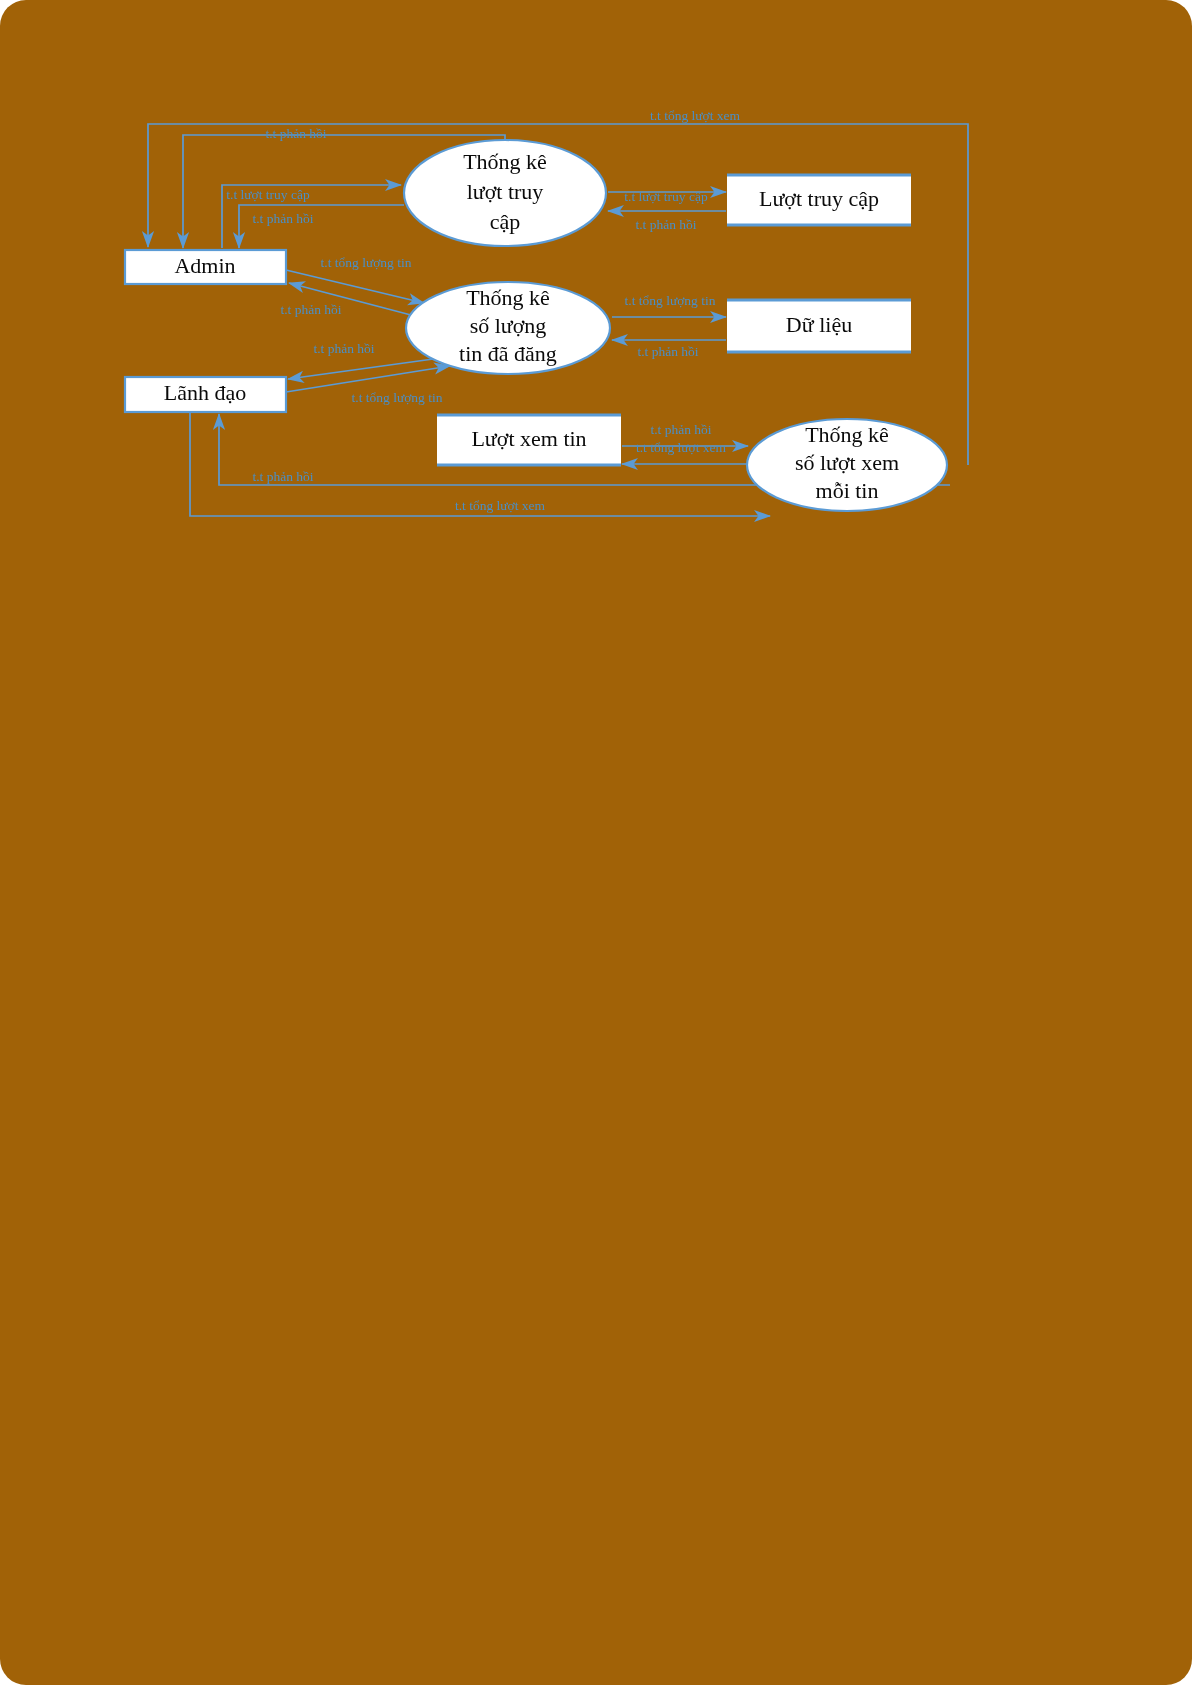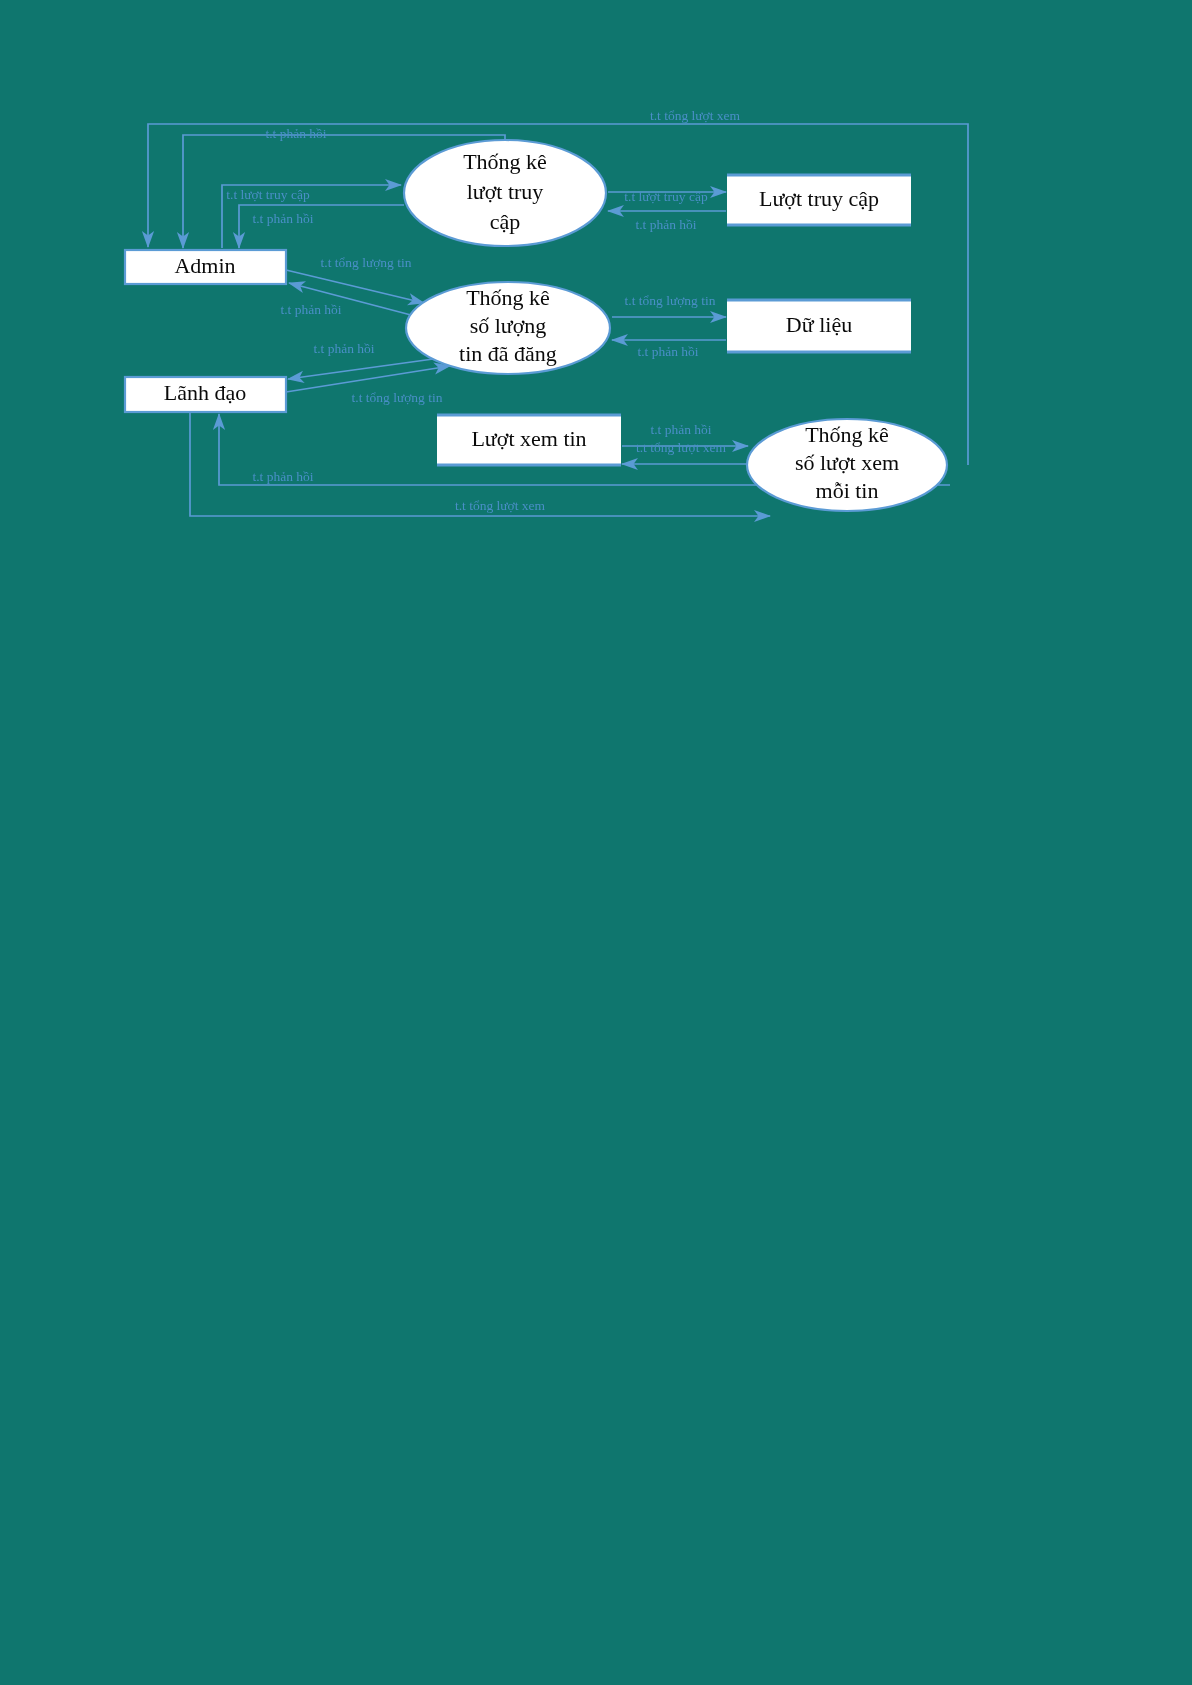--- a/index.html
+++ b/index.html
@@ -13,21 +13,22 @@
     height: 1685px;
     font-family: "Liberation Serif", serif;
     overflow: hidden;
     position: relative;
   }
   #page {
     position: absolute;
     left: 0; top: 0;
     width: 1192px;
     height: 1685px;
-    background: #0f766e;
+    background: #a16207;
+    border-radius: 26px;
   }
   #diagram {
     position: absolute;
     left: 0;
     top: 0;
     width: 1192px;
     height: 1685px;
     display: block;
   }
   .entity-box {

